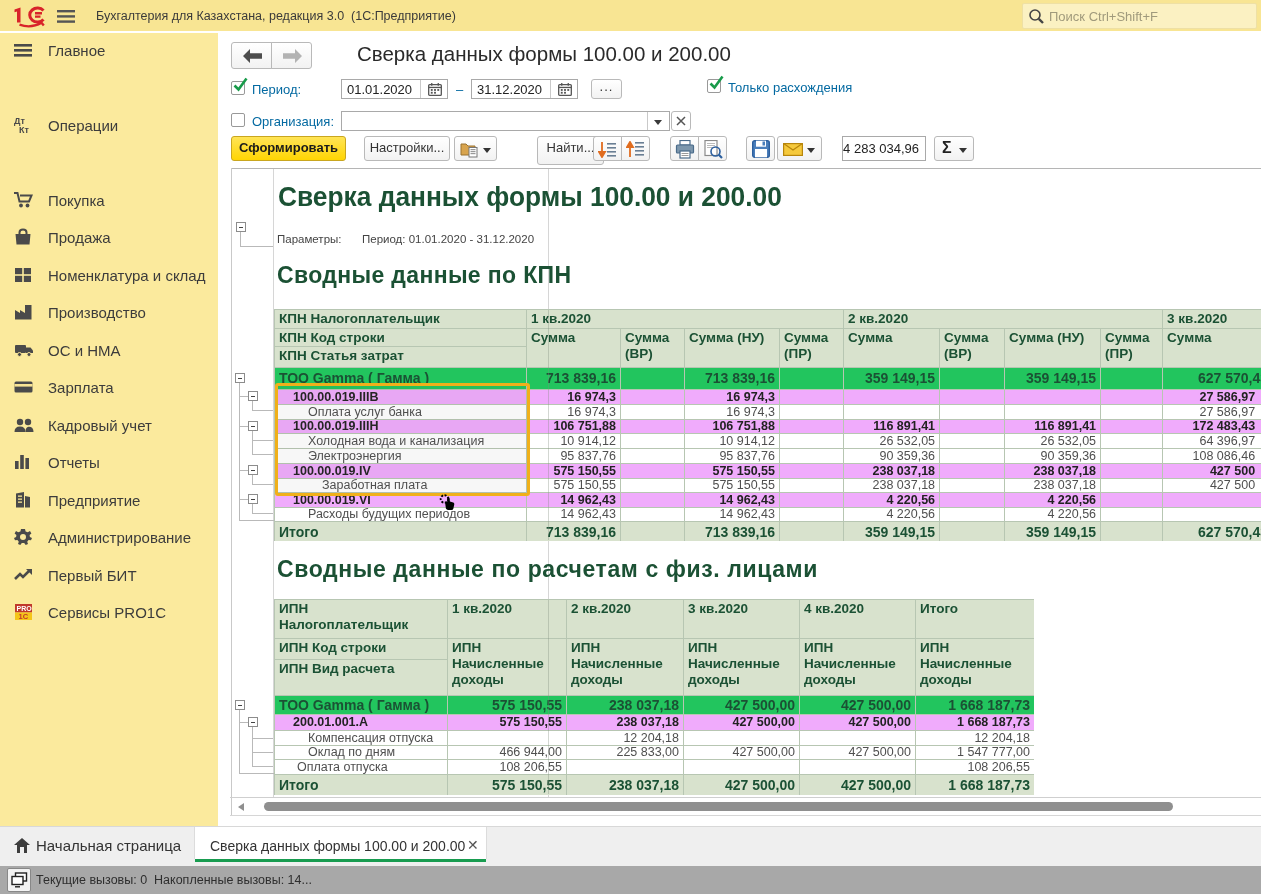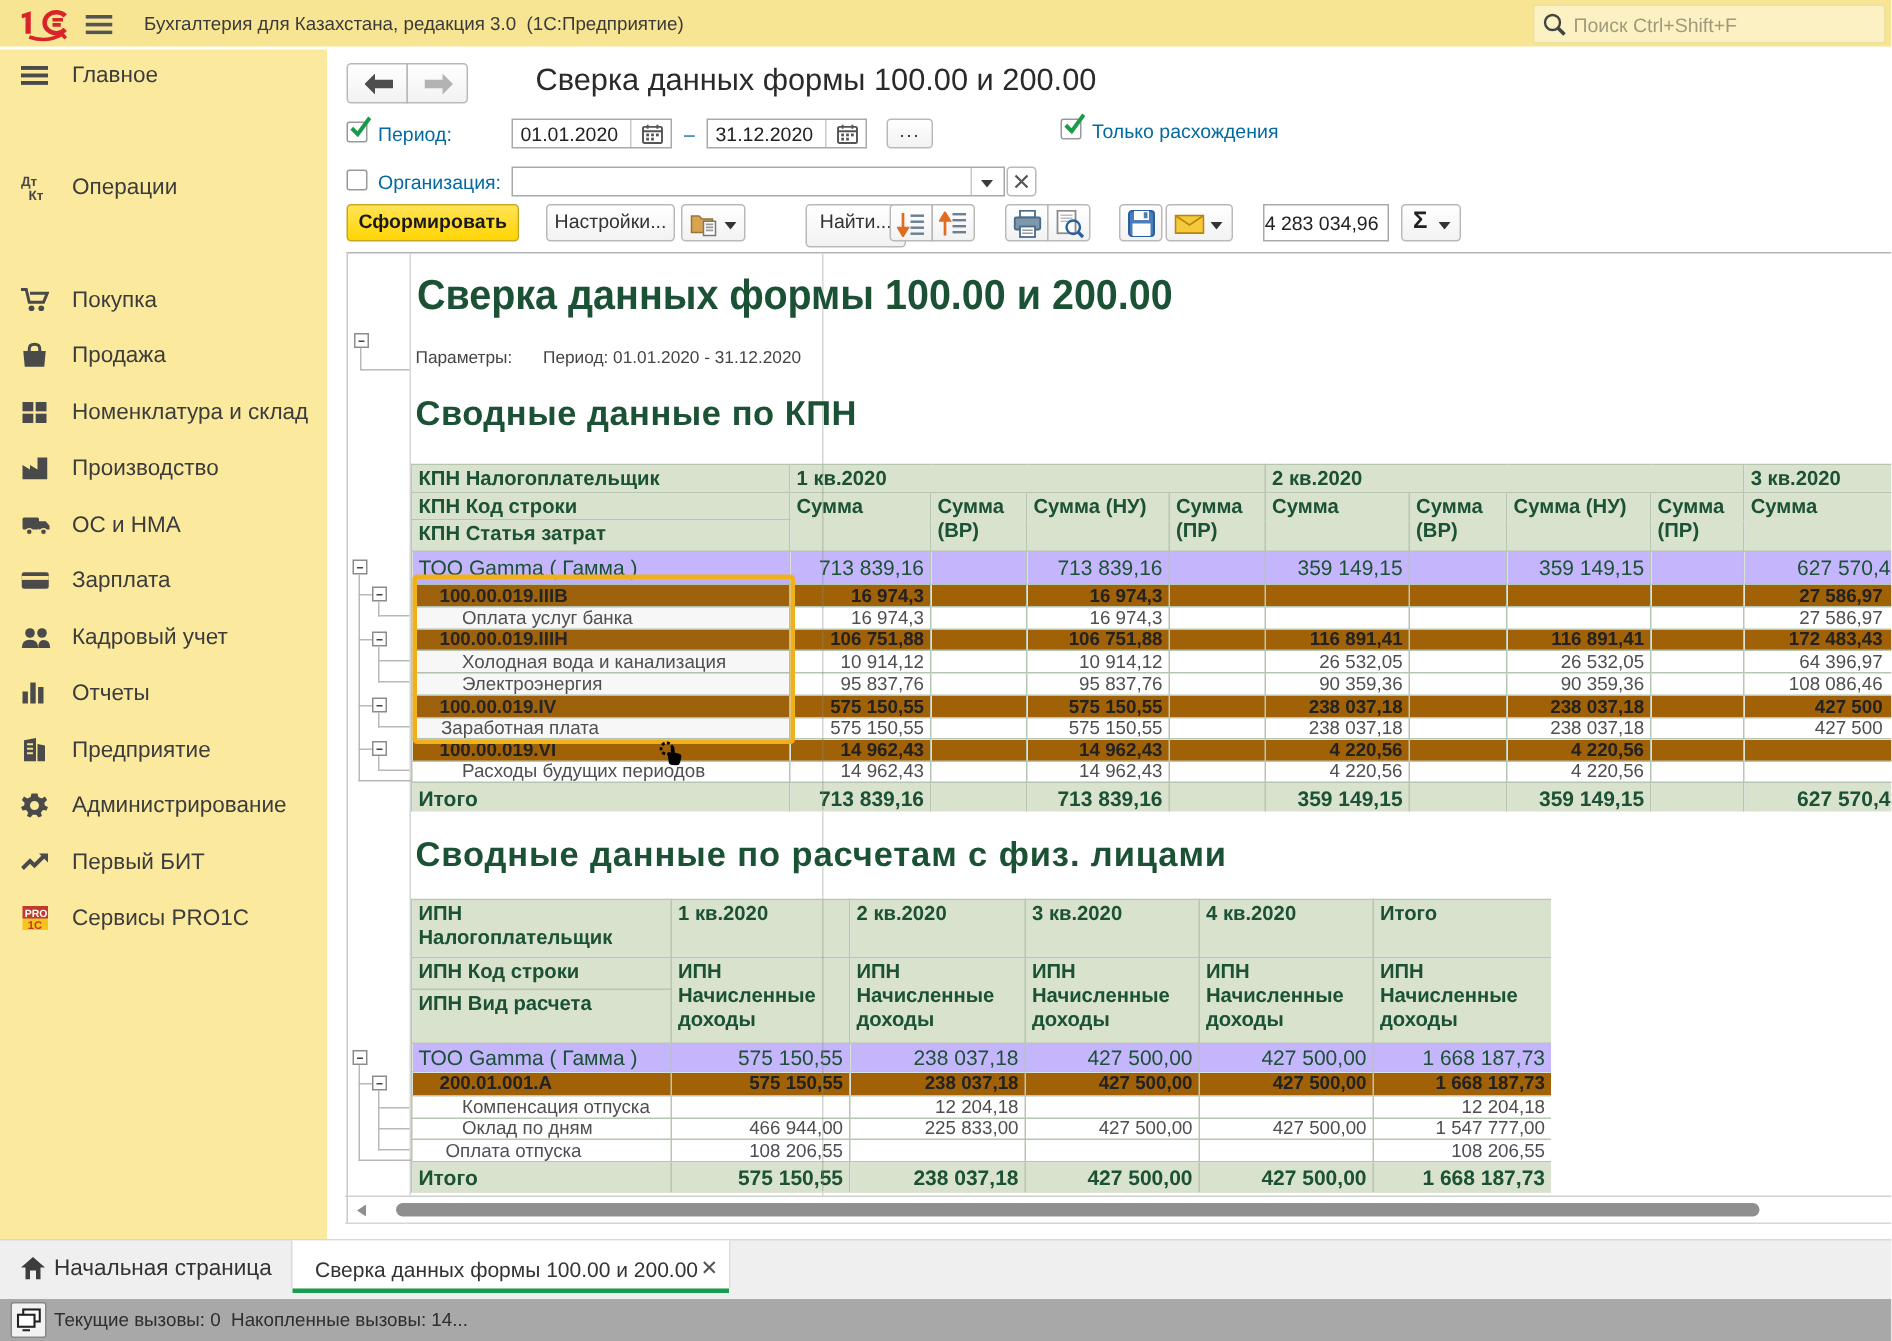--- a/index.html
+++ b/index.html
@@ -24,23 +24,23 @@
   .lbl { position:absolute; font-size:13px; color:#0369a1; white-space:nowrap; }
   
   .grn { color:#1b5134; }
   .vline { position:absolute; width:1px; background:#d6d6d6; }
   .hline { position:absolute; height:1px; background:#d6d6d6; }
   table { border-collapse:collapse; table-layout:fixed; }
   td { padding:0 4px; font-size:13px; line-height:13px; border:1px solid #b7c6b2; overflow:hidden; white-space:nowrap; vertical-align:middle; }
   .thdr td { line-height:16px; }
   td.num { text-align:right; }
   .thdr td { background:#d8e2cd; color:#1b5134; font-weight:bold; vertical-align:top; padding-top:1px; font-size:13.5px; }
-  tr.gamma td { background:#c4b5fd; color:#1b5134; font-weight:normal; font-size:14px; }
+  tr.gamma td { background:#22c55e; color:#1b5134; font-weight:bold; font-size:14px; }
   tr.total td { background:#d8e2cd; color:#1b5134; font-weight:bold; font-size:14px; }
-  tr.grp td { background:#a16207; font-weight:bold; color:#222; font-size:12.5px; }
+  tr.grp td { background:#f0abfc; font-weight:bold; color:#222; font-size:12.5px; }
   tr.leaf td { background:#fff; color:#4f4f4f; font-size:12.5px; }
   .gbox { position:absolute; width:10px; height:10px; background:#fff; border:1px solid #8c8c8c; }
   .gbox:after { content:""; position:absolute; left:2px; top:3.5px; width:4px; height:1px; background:#444; }
   .tline { position:absolute; background:#b9b9b9; }
   
   #tabbar { left:0; top:826px; width:1261px; height:40px; background:#efefef; border-top:1px solid #d8d8d8; }
   #statusbar { left:0; top:866px; width:1261px; height:28px; background:#a8a8a8; }
 </style>
 </head>
 <body>
@@ -463,21 +463,21 @@
             <td></td>
             <td class="num">575 150,55</td>
             <td></td>
             <td class="num">238 037,18</td>
             <td></td>
             <td class="num">238 037,18</td>
             <td></td>
             <td class="num" style="padding-right:35px">427 500</td>
           </tr>
       <tr class="leaf" style="height:14px">
-            <td style="padding-left:19px">Заработная плата</td>
+            <td style="padding-left:47px">Заработная плата</td>
             <td class="num">575 150,55</td>
             <td></td>
             <td class="num">575 150,55</td>
             <td></td>
             <td class="num">238 037,18</td>
             <td></td>
             <td class="num">238 037,18</td>
             <td></td>
             <td class="num" style="padding-right:35px">427 500</td>
           </tr>

